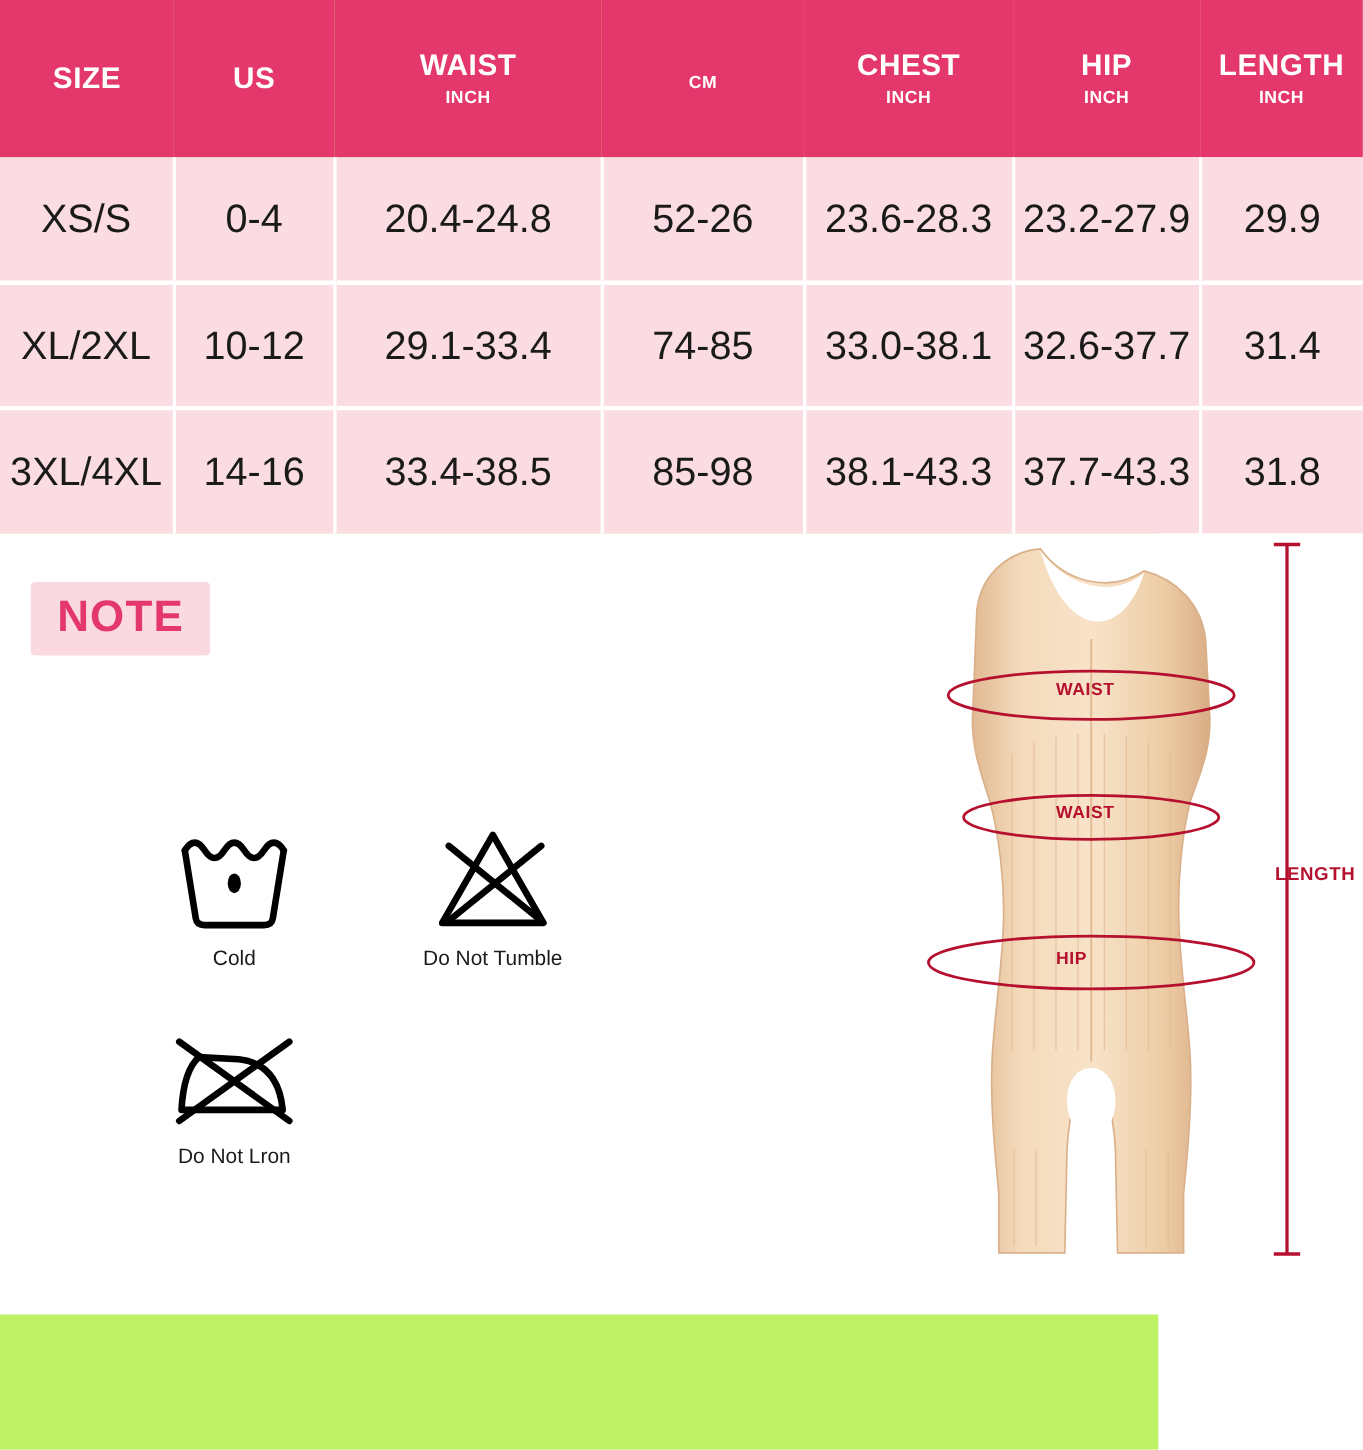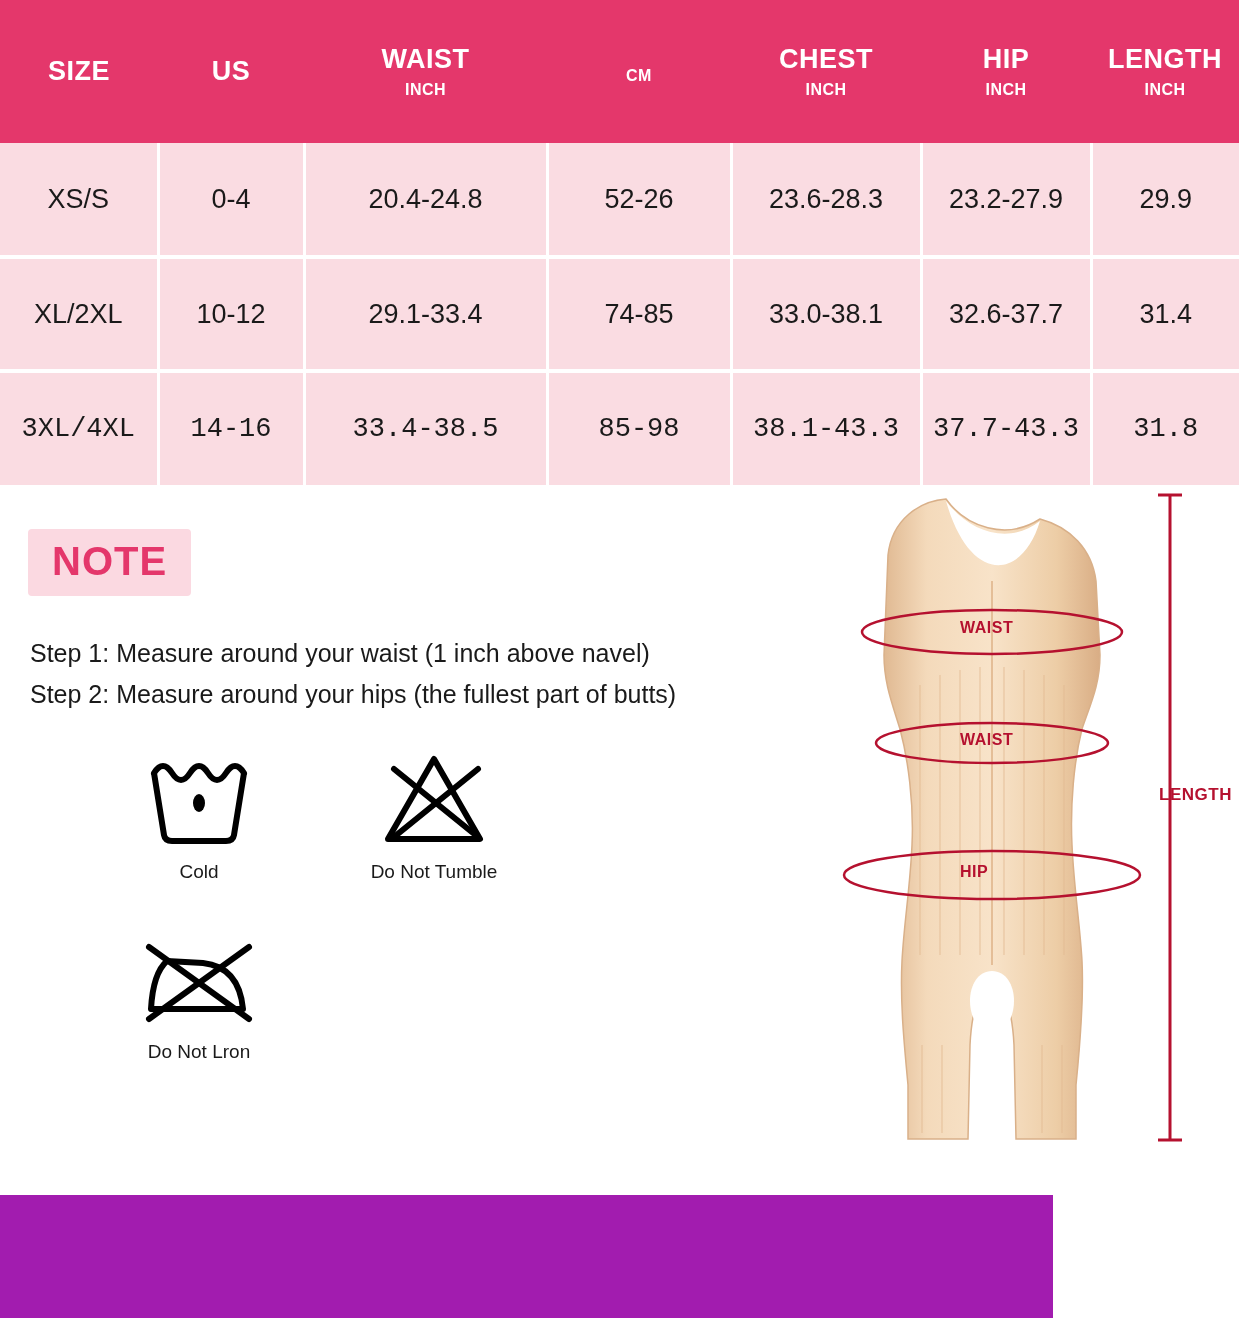--- a/index.html
+++ b/index.html
@@ -3,21 +3,21 @@
 <meta charset="utf-8">
 <style>
   * { box-sizing: border-box; }
   html, body {
     margin: 0; padding: 0;
     width: 1239px; height: 1318px;
     background: #ffffff;
     font-family: "Liberation Sans", sans-serif;
     overflow: hidden;
   }
-  .page { position: relative; width: 1053px; height: 1318px; background:#a21caf; }
+  .page { position: relative; width: 1053px; height: 1318px; background:#bef264; }
 
   
   table.size-table {
     width: 1239px;
     border-collapse: collapse;
     table-layout: fixed;
   }
   table.size-table thead th {
     background: #e4376b;
     color: #ffffff;
@@ -27,30 +27,30 @@
     border: none;
   }
   .th-inner { display: flex; flex-direction: column; align-items: center; justify-content: center; gap: 9px; }
   .th-main { font-size: 27px; font-weight: bold; letter-spacing: .5px; line-height: 1; }
   .th-sub { font-size: 16px; font-weight: bold; letter-spacing: .5px; line-height: 1; }
   .th-nosub { justify-content: center; }
 
   table.size-table tbody td {
     background: #fadce2;
     color: #1a1a1a;
-    font-size: 27px;
+    font-size: 36px;
     text-align: center;
     height: 114px;
     border-bottom: 4px solid #ffffff;
     border-right: 3px solid #ffffff;
     font-weight: 400;
     padding: 0;
   }
   table.size-table tbody tr td:last-child { border-right: none; text-align: center; }
-  table.size-table tbody tr:last-child td { border-bottom: none; font-family: Liberation Mono, monospace; }
+  table.size-table tbody tr:last-child td { border-bottom: none; }
 
   col.c-size { width: 158px; }
   col.c-us   { width: 146px; }
   col.c-winch{ width: 243px; }
   col.c-wcm  { width: 184px; }
   col.c-chest{ width: 190px; }
   col.c-hip  { width: 170px; }
   col.c-len  { width: 148px; }
 
   
@@ -60,21 +60,21 @@
     position: absolute; left: 28px; top: 44px;
     background: #fbd9e1; color: #e4376b;
     font-size: 40px; font-weight: bold; letter-spacing: 1px;
     padding: 10px 24px 12px 24px;
     border-radius: 4px;
   }
   .steps { position: absolute; left: 30px; top: 148px; width: 760px; }
   .step-line { font-size: 25px; color: #1a1a1a; line-height: 1.62; white-space: nowrap; }
 
   .care-grid {
-    position: absolute; left: 84px; top: 262px;
+    position: absolute; left: 98px; top: 262px;
     width: 470px;
     display: grid;
     grid-template-columns: 230px 240px;
     grid-template-rows: 180px 180px;
   }
   .care-item { display: flex; flex-direction: column; align-items: center; }
   .care-icon { height: 104px; display: flex; align-items: center; justify-content: center; }
   .care-label { font-size: 19px; color: #1a1a1a; margin-top: 10px; text-align: center; }
 
   
@@ -180,24 +180,20 @@
         <td>37.7-43.3</td>
         <td>31.8</td>
       </tr>
     </tbody>
   </table>
 
   <div class="lower">
 
     <div class="note-badge">NOTE</div>
 
-    <div class="steps">
-      <div class="step-line">Step 1: Measure around your waist (1 inch above navel)</div>
-      <div class="step-line">Step 2: Measure around your hips (the fullest part of butts)</div>
-    </div>
 
     <div class="care-grid">
 
       <div class="care-item">
         <div class="care-icon">
           <svg width="106" height="92" viewBox="0 0 106 92">
             <path d="M8 20 Q17 6 26 20 Q35 34 44 20 Q53 6 62 20 Q71 34 80 20 Q89 6 98 20" fill="none" stroke="#000" stroke-width="6" stroke-linecap="round" stroke-linejoin="round"></path>
             <path d="M8 20 L18 82 Q19 88 26 88 L80 88 Q87 88 88 82 L98 20" fill="none" stroke="#000" stroke-width="6" stroke-linejoin="round"></path>
             <ellipse cx="53" cy="50" rx="6" ry="9" fill="#000"></ellipse>
           </svg>

